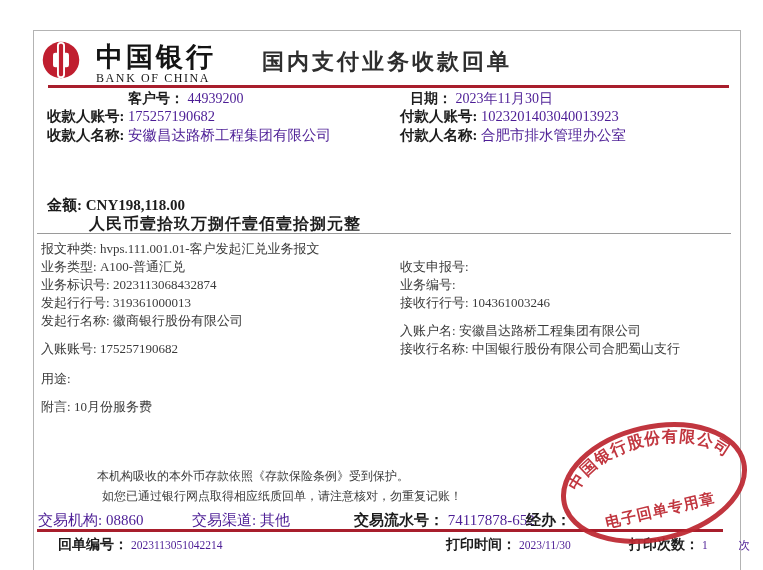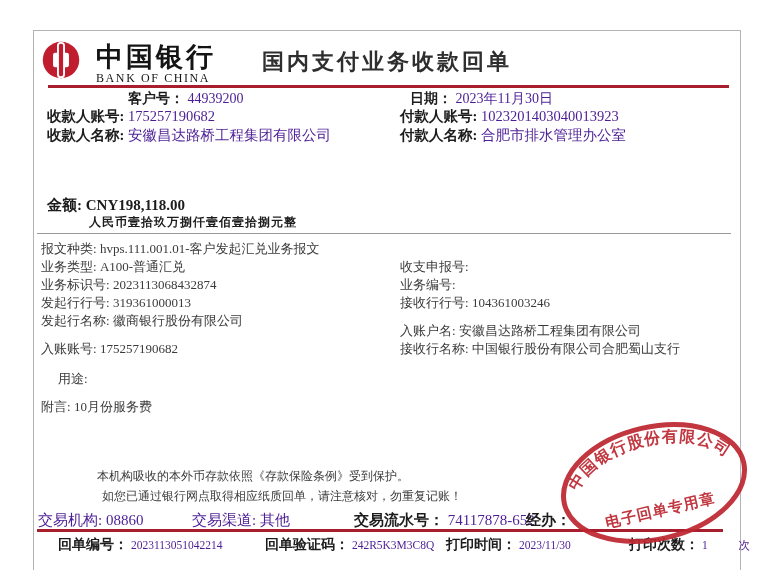--- a/index.html
+++ b/index.html
@@ -20,21 +20,21 @@
   #gray-sep{position:absolute;left:3px;top:202px;width:694px;height:1px;background:#9a9a9a;}
   
   .lbl{font-weight:bold;color:#1c1c1c;}
   .val{color:#4c1d95;}
   .row14{font-size:14px;}
   .row145{font-size:14.5px;}
   .details{font-size:13px;line-height:18px;color:#3a3a3a;}
   .details .drow{white-space:nowrap;}
   .details .gap{margin-top:10px;}
   #amount-row{font-size:15px;font-weight:bold;color:#1c1c1c;}
-  #amount-words{font-size:12px;font-weight:bold;color:#1c1c1c;letter-spacing:1px;}
+  #amount-words{font-size:16px;font-weight:bold;color:#1c1c1c;letter-spacing:1px;}
   #notice{font-size:12px;line-height:20px;color:#3b3b3b;}
   .f1{font-size:15px;}
   .f2{font-size:11.5px;}
   .f2 .lbl{font-size:14px;padding-left:20px;}
   
   #stamp{position:absolute;left:520px;top:386px;width:200px;height:132px;
     transform:rotate(-13deg);opacity:0.93;z-index:5;}
 </style>
 </head>
 <body>
@@ -96,21 +96,21 @@
     <div class="drow gap"><span>入账账号:</span> <span>175257190682</span></div>
   </div>
   <div class="abs details" style="left:366px;top:227px;">
     <div class="drow"><span>收支申报号:</span> <span></span></div>
     <div class="drow"><span>业务编号:</span> <span></span></div>
     <div class="drow"><span>接收行行号:</span> <span>104361003246</span></div>
     <div class="drow gap"><span>入账户名:</span> <span>安徽昌达路桥工程集团有限公司</span></div>
     <div class="drow"><span>接收行名称:</span> <span>中国银行股份有限公司合肥蜀山支行</span></div>
   </div>
 
-  <div class="abs details" style="left:24px;top:339px;">
+  <div class="abs details" style="left:7px;top:339px;">
     <span>用途:</span>
     <span></span>
   </div>
   <div class="abs details" style="left:7px;top:367px;">
     <span>附言:</span>
     <span>10月份服务费</span>
   </div>
 
   <div id="notice" class="abs" style="left:32px;top:435px;margin-left:31px;">
     <div>本机构吸收的本外币存款依照《存款保险条例》受到保护。</div>
@@ -133,24 +133,20 @@
     <span class="lbl">经办：</span>
     <span class="val"></span>
   </div>
 
   <div id="redline-bottom" class="redline"></div>
 
   <div class="abs f2" style="left:4px;top:505px;">
     <span class="lbl">回单编号：</span>
     <span class="val">2023113051042214</span>
   </div>
-  <div class="abs f2" style="left:211px;top:505px;">
-    <span class="lbl">回单验证码：</span>
-    <span class="val">242R5K3M3C8Q</span>
-  </div>
   <div class="abs f2" style="left:392px;top:505px;">
     <span class="lbl">打印时间：</span>
     <span class="val">2023/11/30</span>
   </div>
   <div class="abs f2" style="left:575px;top:505px;">
     <span class="lbl">打印次数：</span>
     <span class="val">1</span>
     <span class="val" style="margin-left:28px;">次</span>
   </div>
 

